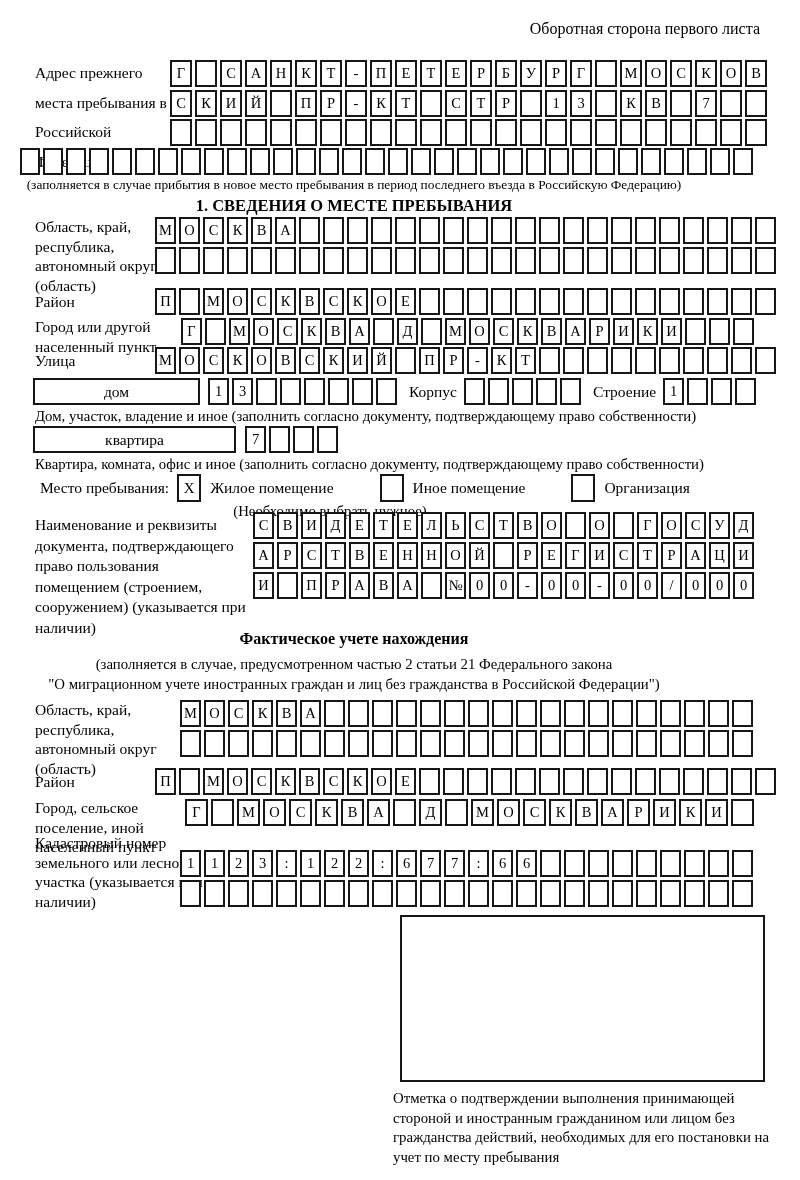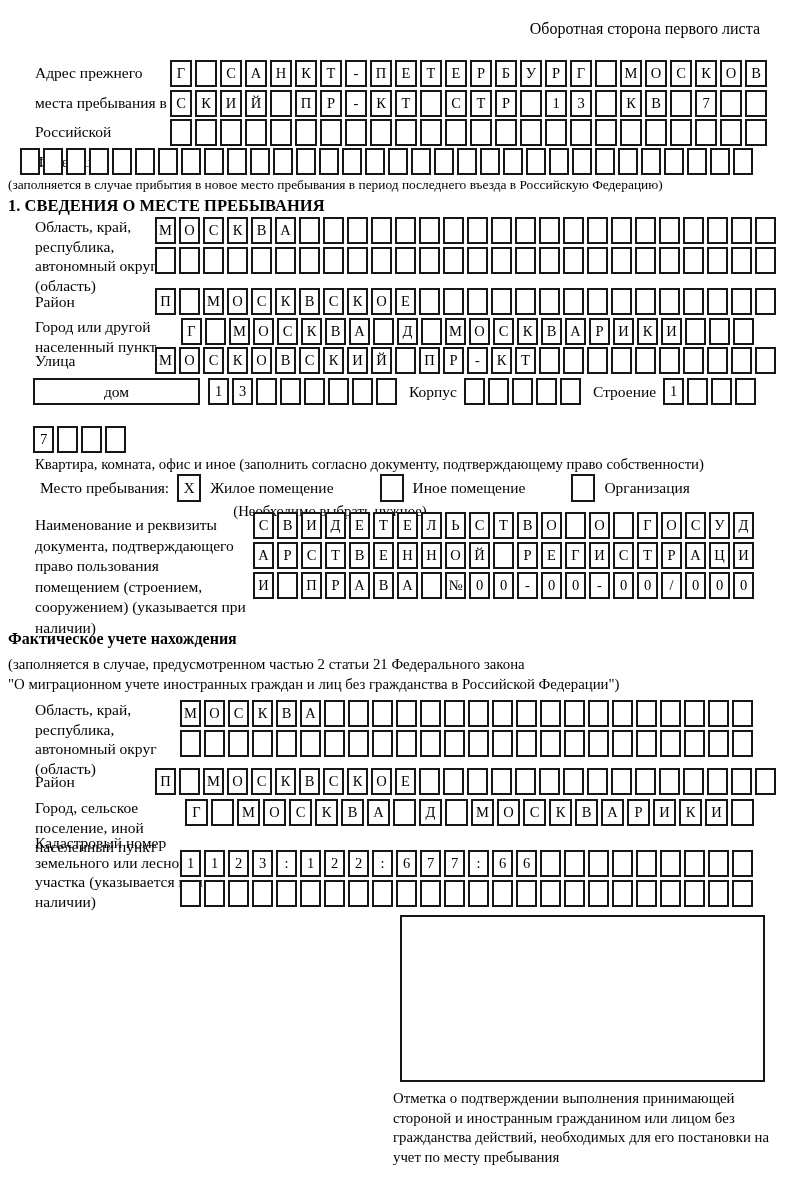--- a/index.html
+++ b/index.html
@@ -9,21 +9,21 @@
   .hdr{font-size:16px;}
   .lbl{font-size:15.5px;line-height:19.5px;}
   .lh27{line-height:27px;}
   .lh29{line-height:29.5px;}
   .cellrow{white-space:nowrap;height:27px;}
   .cell{display:inline-block;box-sizing:content-box;width:17px;height:23px;border:2px solid #171717;
         margin-right:3px;text-align:center;font-size:14.5px;line-height:23px;vertical-align:top;background:#fff;}
   .airy .cell{width:18px;}
   .wide .cell{width:19px;}
   .compact .cell{width:16px;margin-right:3px;}
-  .center{left:8px;width:708px;}
+  .center{left:0;width:708px;text-align:center;}
   .note-sm{font-size:13.4px;}
   .note-md{font-size:14.8px;}
   .h2t{font-size:16.5px;font-weight:bold;}
   .named-box{box-sizing:content-box;border:2px solid #171717;height:23px;line-height:23px;
              text-align:center;font-size:15.5px;background:#fff;}
   .house-box{width:163px;margin-right:8px;}
   .apt-box{width:199px;margin-right:9px;}
   .flexrow{display:flex;align-items:flex-end;}
   .inline-label{font-size:15.5px;line-height:27px;margin:0 7px 0 9px;white-space:nowrap;}
   .stay{font-size:15.5px;line-height:28px;white-space:nowrap;display:flex;align-items:center;}
@@ -65,22 +65,26 @@
   <div class="abs flexrow" style="left:33px;top:378px;right:20px;">
     <div class="named-box house-box">
       <span>дом</span>
     </div>
     <div class="cellrow"><span class="cell">1</span><span class="cell">3</span><span class="cell"></span><span class="cell"></span><span class="cell"></span><span class="cell"></span><span class="cell"></span><span class="cell"></span></div>
     <span class="inline-label">Корпус</span>
     <div class="cellrow"><span class="cell"></span><span class="cell"></span><span class="cell"></span><span class="cell"></span><span class="cell"></span></div>
     <span class="inline-label">Строение</span>
     <div class="cellrow"><span class="cell">1</span><span class="cell"></span><span class="cell"></span><span class="cell"></span></div>
   </div>
+  <div class="abs note-md" style="left:35px;top:408px;">Дом, участок, владение и иное (заполнить согласно документу, подтверждающему право собственности)</div>
 
   <div class="abs flexrow" style="left:33px;top:426px;">
+    <div class="named-box apt-box">
+      <span>квартира</span>
+    </div>
     <div class="cellrow"><span class="cell">7</span><span class="cell"></span><span class="cell"></span><span class="cell"></span></div>
   </div>
   <div class="abs note-md" style="left:35px;top:456px;">Квартира, комната, офис и иное (заполнить согласно документу, подтверждающему право собственности)</div>
 
   <div class="abs stay" style="left:40px;top:474px;justify-content:flex-end;">
     <span>Место пребывания:</span>
     <span class="cb">X</span>
     <span class="optlbl">Жилое помещение</span>
     <span class="cb"></span>
     <span class="optlbl">Иное помещение</span>

